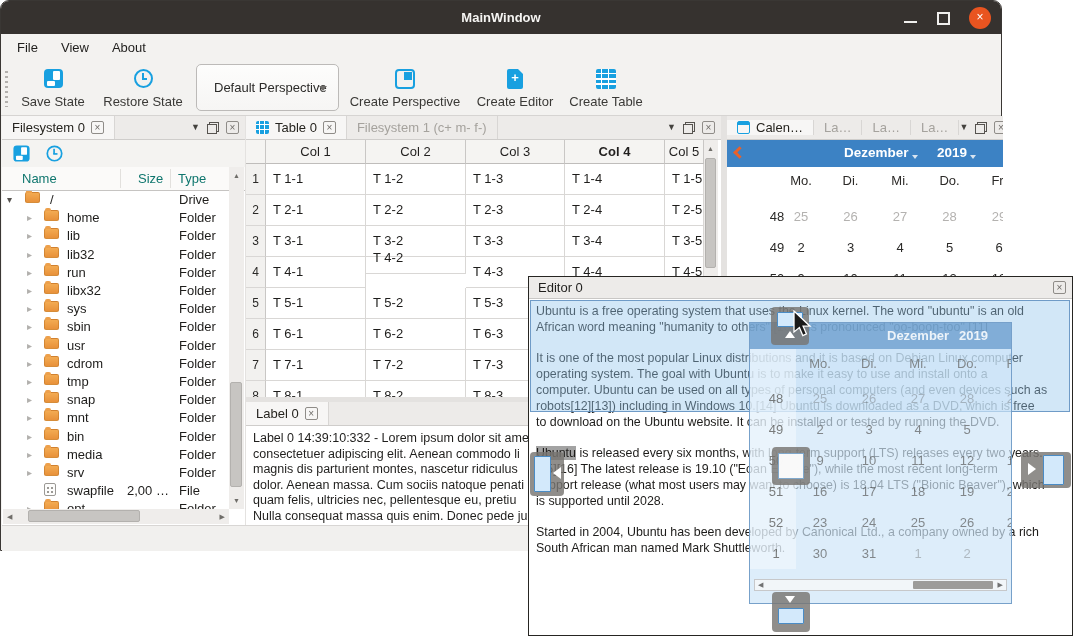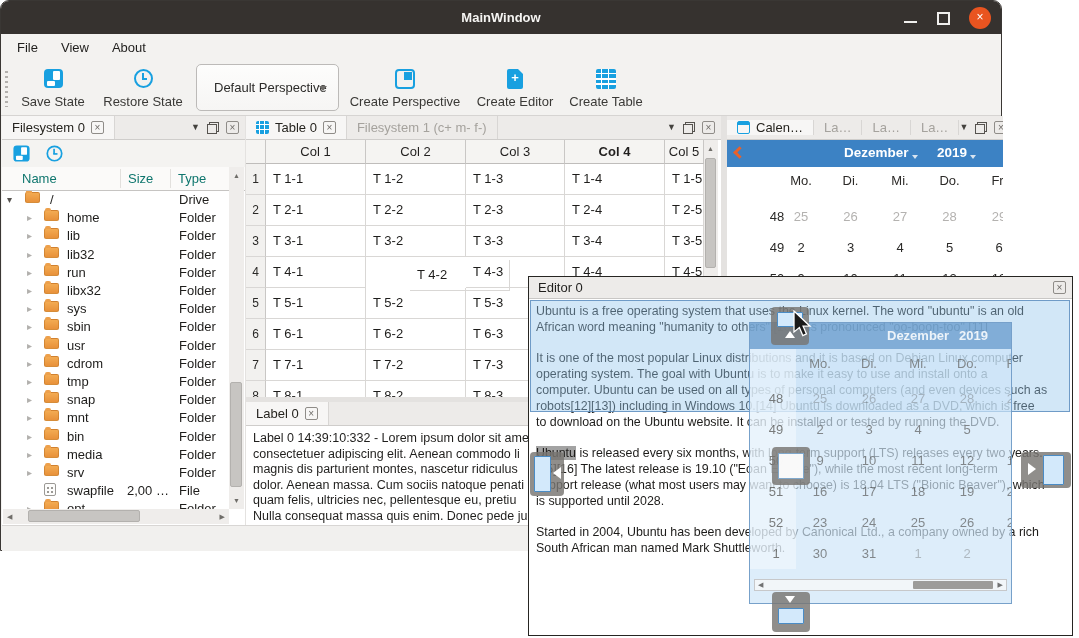--- a/index.html
+++ b/index.html
@@ -229,21 +229,21 @@
           <span class="fl-ico"></span>
           <span class="x-ico">×</span>
         </div>
       </div>
       <div class="fs-toolbar">
         <span class="icon-floppy sm-floppy"></span>
         <span class="icon-restore" style="transform:scale(0.85);"></span>
       </div>
       <div class="fs-head" id="fsHead">
           <span style="left: 20px;">Name</span>
-          <span style="left: 126px; text-align: right;">Size</span>
+          <span style="left: 136px; text-align: right;">Size</span>
           <span style="left: 176px;">Type</span>
           <span class="vsep" style="left: 118px;"></span>
           <span class="vsep" style="left: 168px;"></span>
         </div>
       <div class="fs-body" id="fsTree">
           <div class="trow" style="top: 0px;">
             <span class="exp-open" style="left: 4px; top: 3px;">▾</span>
             <span class="f-ico" style="left: 22px;"></span>
             <span style="left: 47px;">/</span>
             <span style="left: 176px;">Drive</span>
@@ -402,21 +402,21 @@
           <div class="tcell" style="left: 319px; top: 55px; width: 100px; height: 31px;">T 2-4</div>
           <div class="tcell" style="left: 419px; top: 55px; width: 39px; height: 31px;">T 2-5</div>
           <div class="trowhdr" style="left: 0px; top: 86px; width: 20px; height: 31px;">3</div>
           <div class="tcell" style="left: 20px; top: 86px; width: 100px; height: 31px;">T 3-1</div>
           <div class="tcell" style="left: 120px; top: 86px; width: 100px; height: 31px;">T 3-2</div>
           <div class="tcell" style="left: 220px; top: 86px; width: 99px; height: 31px;">T 3-3</div>
           <div class="tcell" style="left: 319px; top: 86px; width: 100px; height: 31px;">T 3-4</div>
           <div class="tcell" style="left: 419px; top: 86px; width: 39px; height: 31px;">T 3-5</div>
           <div class="trowhdr" style="left: 0px; top: 117px; width: 20px; height: 31px;">4</div>
           <div class="tcell" style="left: 20px; top: 117px; width: 100px; height: 31px;">T 4-1</div>
-          <div class="tcell" style="left: 120px; top: 120px; width: 100px; height: 31px; margin-left: 44px;">T 4-2</div>
+          <div class="tcell" style="left: 120px; top: 103px; width: 100px; height: 31px;">T 4-2</div>
           <div class="tcell" style="left: 220px; top: 117px; width: 99px; height: 31px;">T 4-3</div>
           <div class="tcell" style="left: 319px; top: 117px; width: 100px; height: 31px;">T 4-4</div>
           <div class="tcell" style="left: 419px; top: 117px; width: 39px; height: 31px;">T 4-5</div>
           <div class="trowhdr" style="left: 0px; top: 148px; width: 20px; height: 31px;">5</div>
           <div class="tcell" style="left: 20px; top: 148px; width: 100px; height: 31px;">T 5-1</div>
           <div class="tcell" style="left: 120px; top: 148px; width: 100px; height: 31px;">T 5-2</div>
           <div class="tcell" style="left: 220px; top: 148px; width: 99px; height: 31px;">T 5-3</div>
           <div class="tcell" style="left: 319px; top: 148px; width: 100px; height: 31px;">T 5-4</div>
           <div class="tcell" style="left: 419px; top: 148px; width: 39px; height: 31px;">T 5-5</div>
           <div class="trowhdr" style="left: 0px; top: 179px; width: 20px; height: 31px;">6</div>

